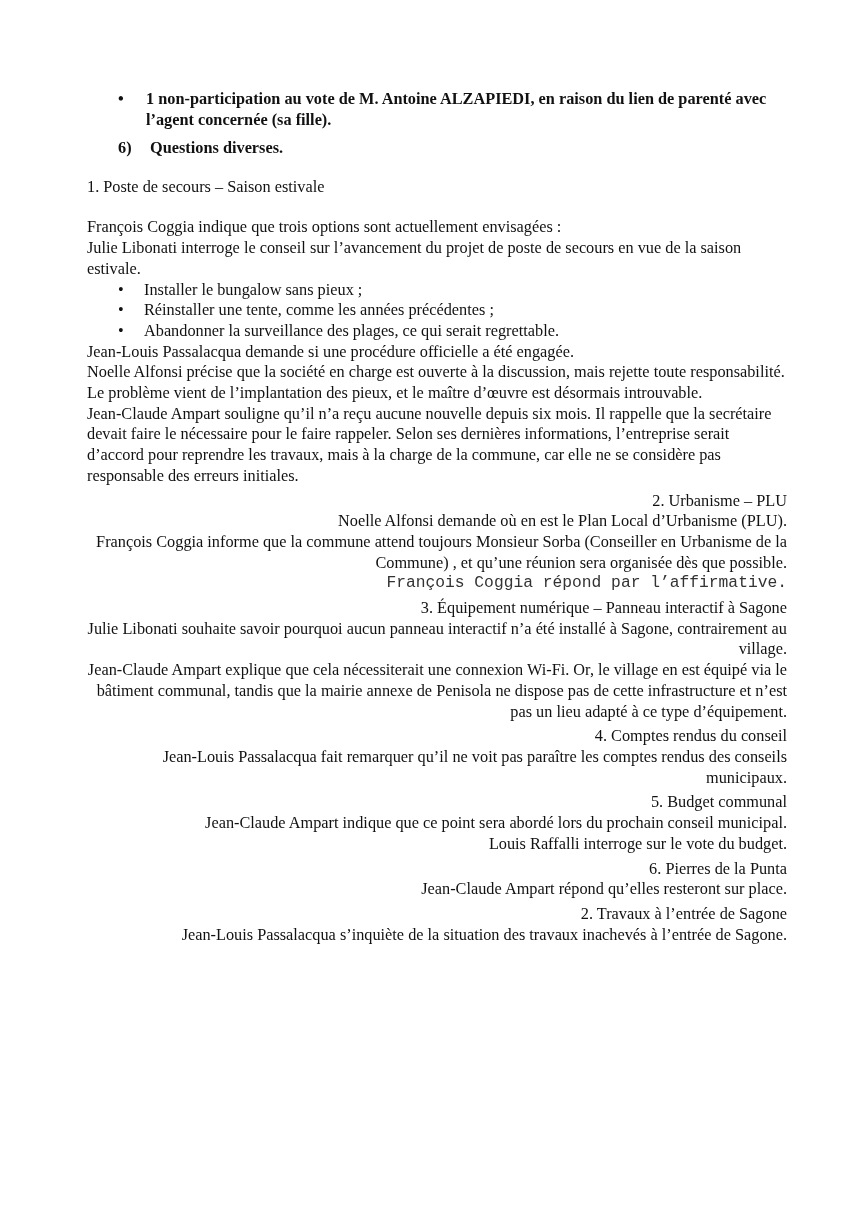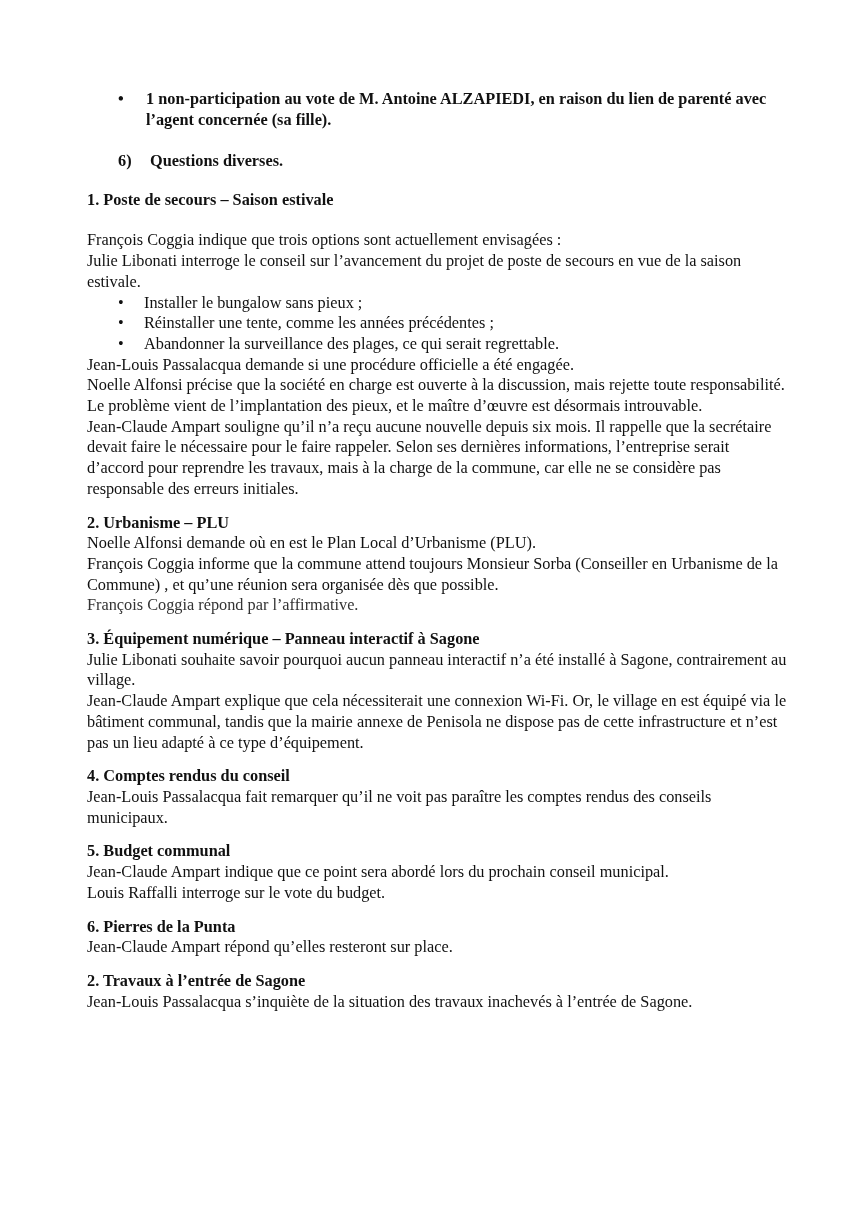--- a/index.html
+++ b/index.html
@@ -1,30 +1,30 @@
 <!DOCTYPE html>
 <html><head>
 <meta charset="utf-8">
 <style>
   html, body { margin: 0; padding: 0; background: #ffffff; }
   body { width: 850px; height: 1225px; position: relative; overflow: hidden;
          font-family: "Liberation Serif", serif; color: #111; }
   .page { position: absolute; left: 87px; top: 88px; width: 700px; font-size: 16.3px; line-height: 20.7px; }
   .bullet-top { position: relative; padding-left: 59px; font-weight: bold; font-size: 16.3px; line-height: 21px; }
   .bullet-top .dot { position: absolute; left: 31px; top: 0; }
-  .num-heading { font-weight: bold; margin-top: 21px; padding-left: 31px; }
+  .num-heading { font-weight: bold; margin-top: 8px; padding-left: 31px; }
   .num-heading .n { display: inline-block; width: 28px; }
-  .sec-heading { font-weight: bold; margin-top: 18px; }
+  .sec-heading { font-weight: normal; margin-top: 18px; }
   .p { margin: 0; }
   .gap { height: 20px; }
   .blist { margin: 0; padding: 0; list-style: none; }
   .blist li { position: relative; padding-left: 57px; }
   .blist li .dot { position: absolute; left: 31px; }
-  .section { margin-top: 13px; }
-  .faded { color: #333; }
+  .section { margin-top: 4px; text-align: right; }
+  .faded { color: #333; font-family: Liberation Mono, monospace; }
 </style>
 </head>
 <body>
 
 <div class="page">
 
   <div class="bullet-top">
     <span class="dot">•</span>
     <span>1 non-participation au vote de M. Antoine ALZAPIEDI, en raison du lien de parenté avec l’agent concernée (sa fille).</span>
   </div>

